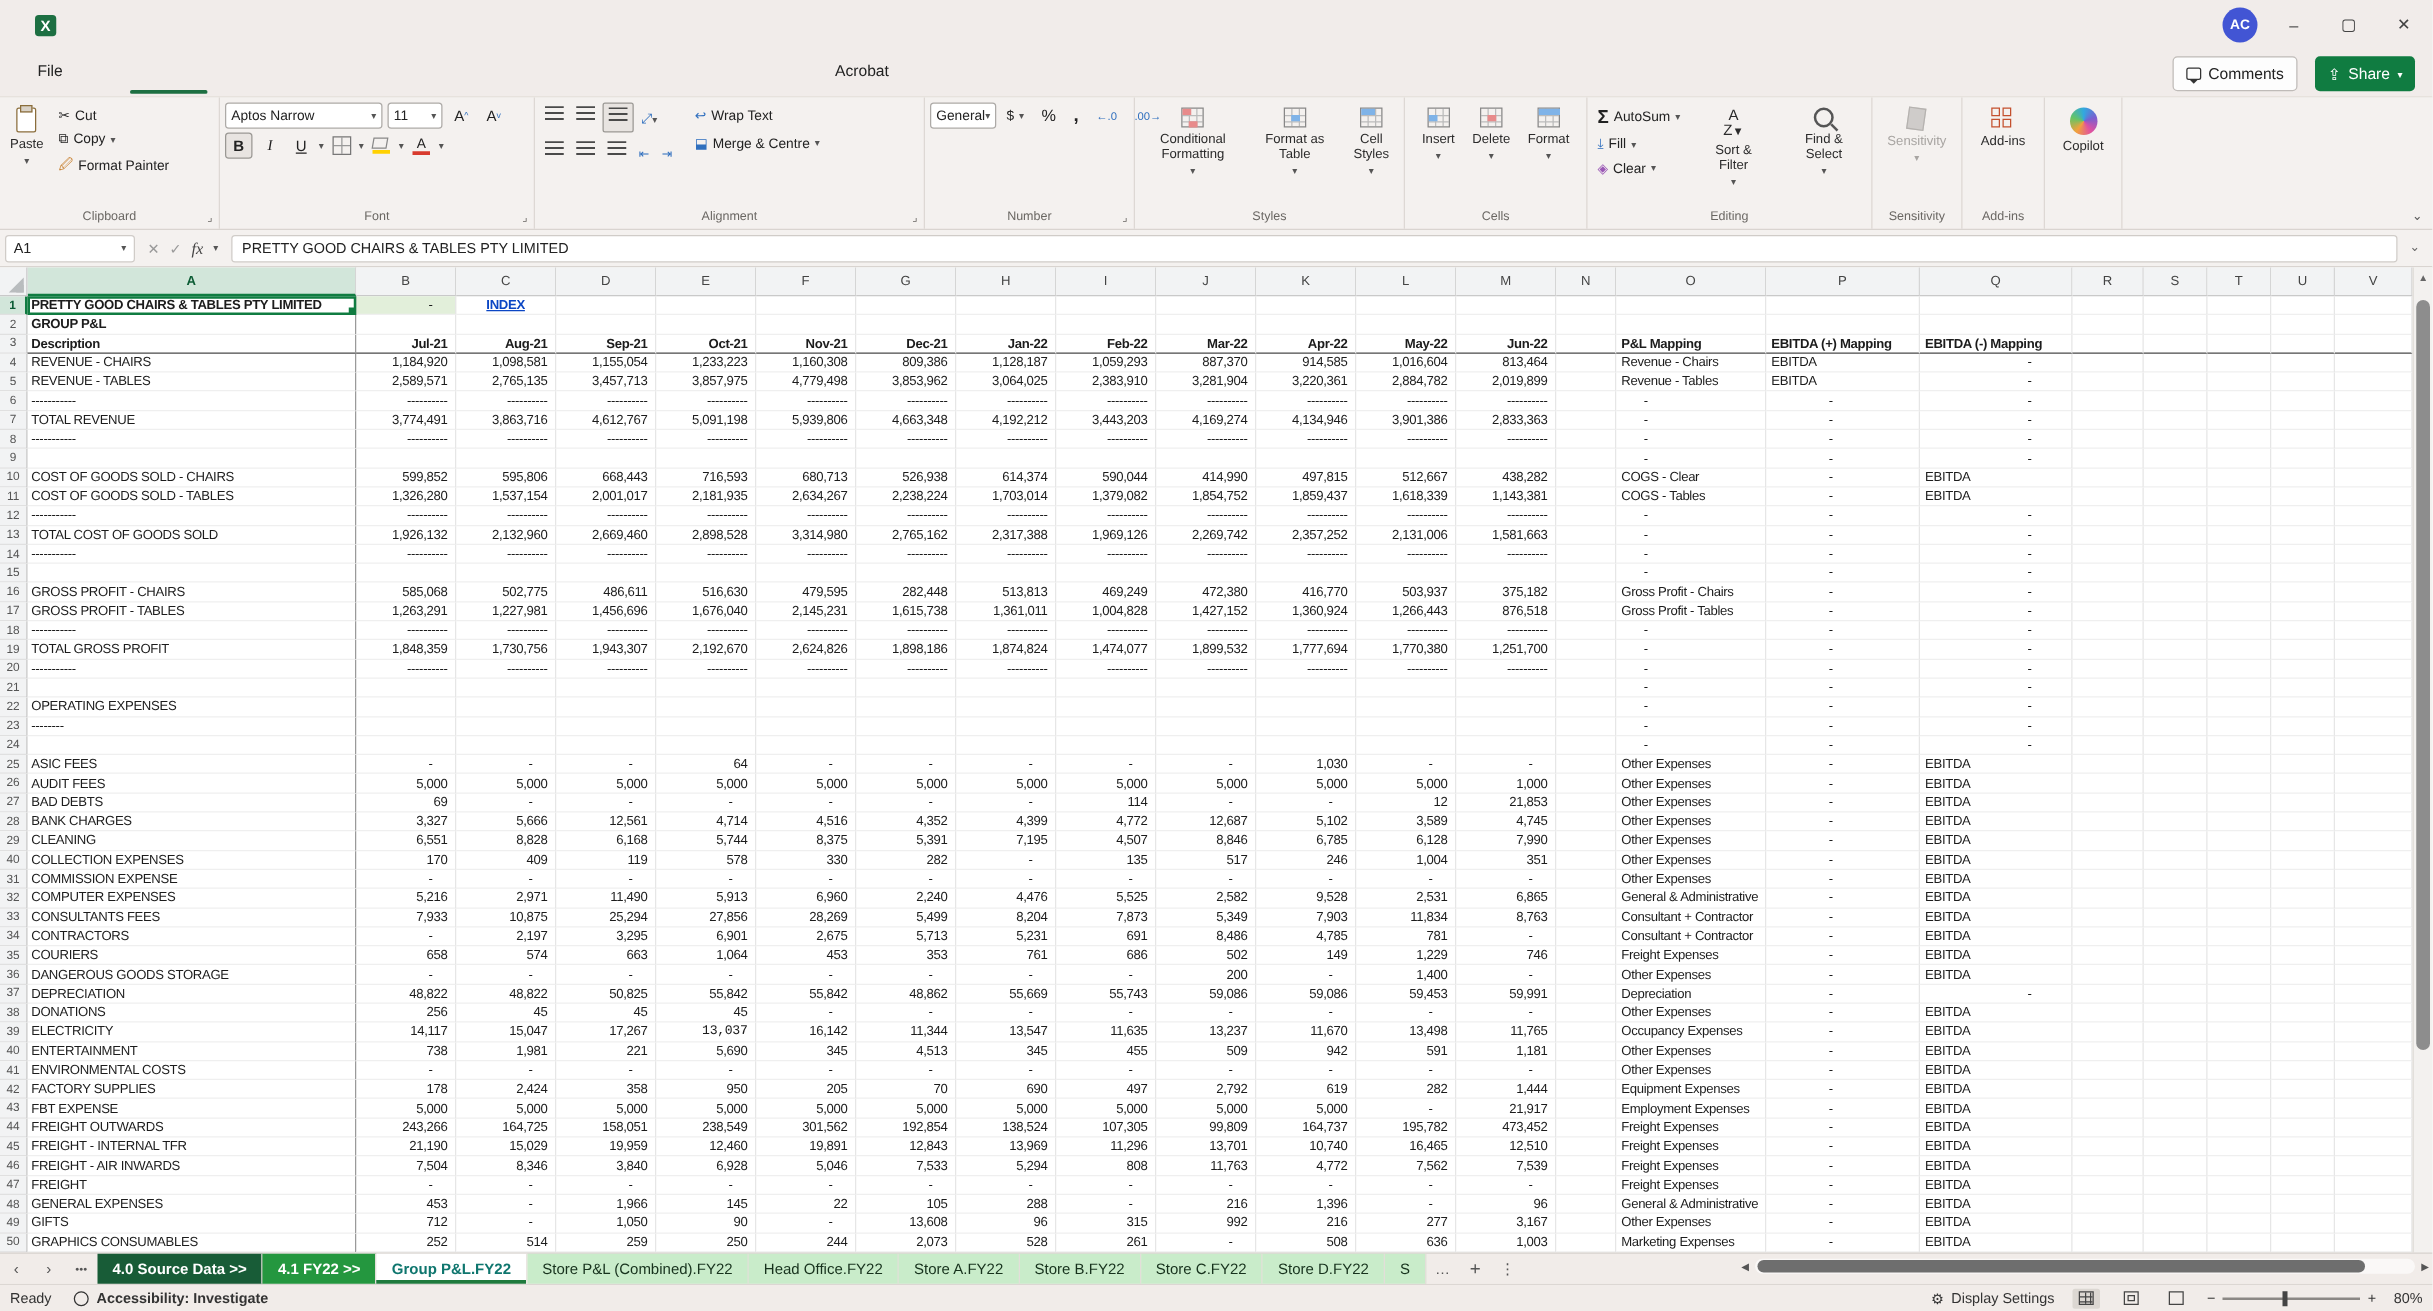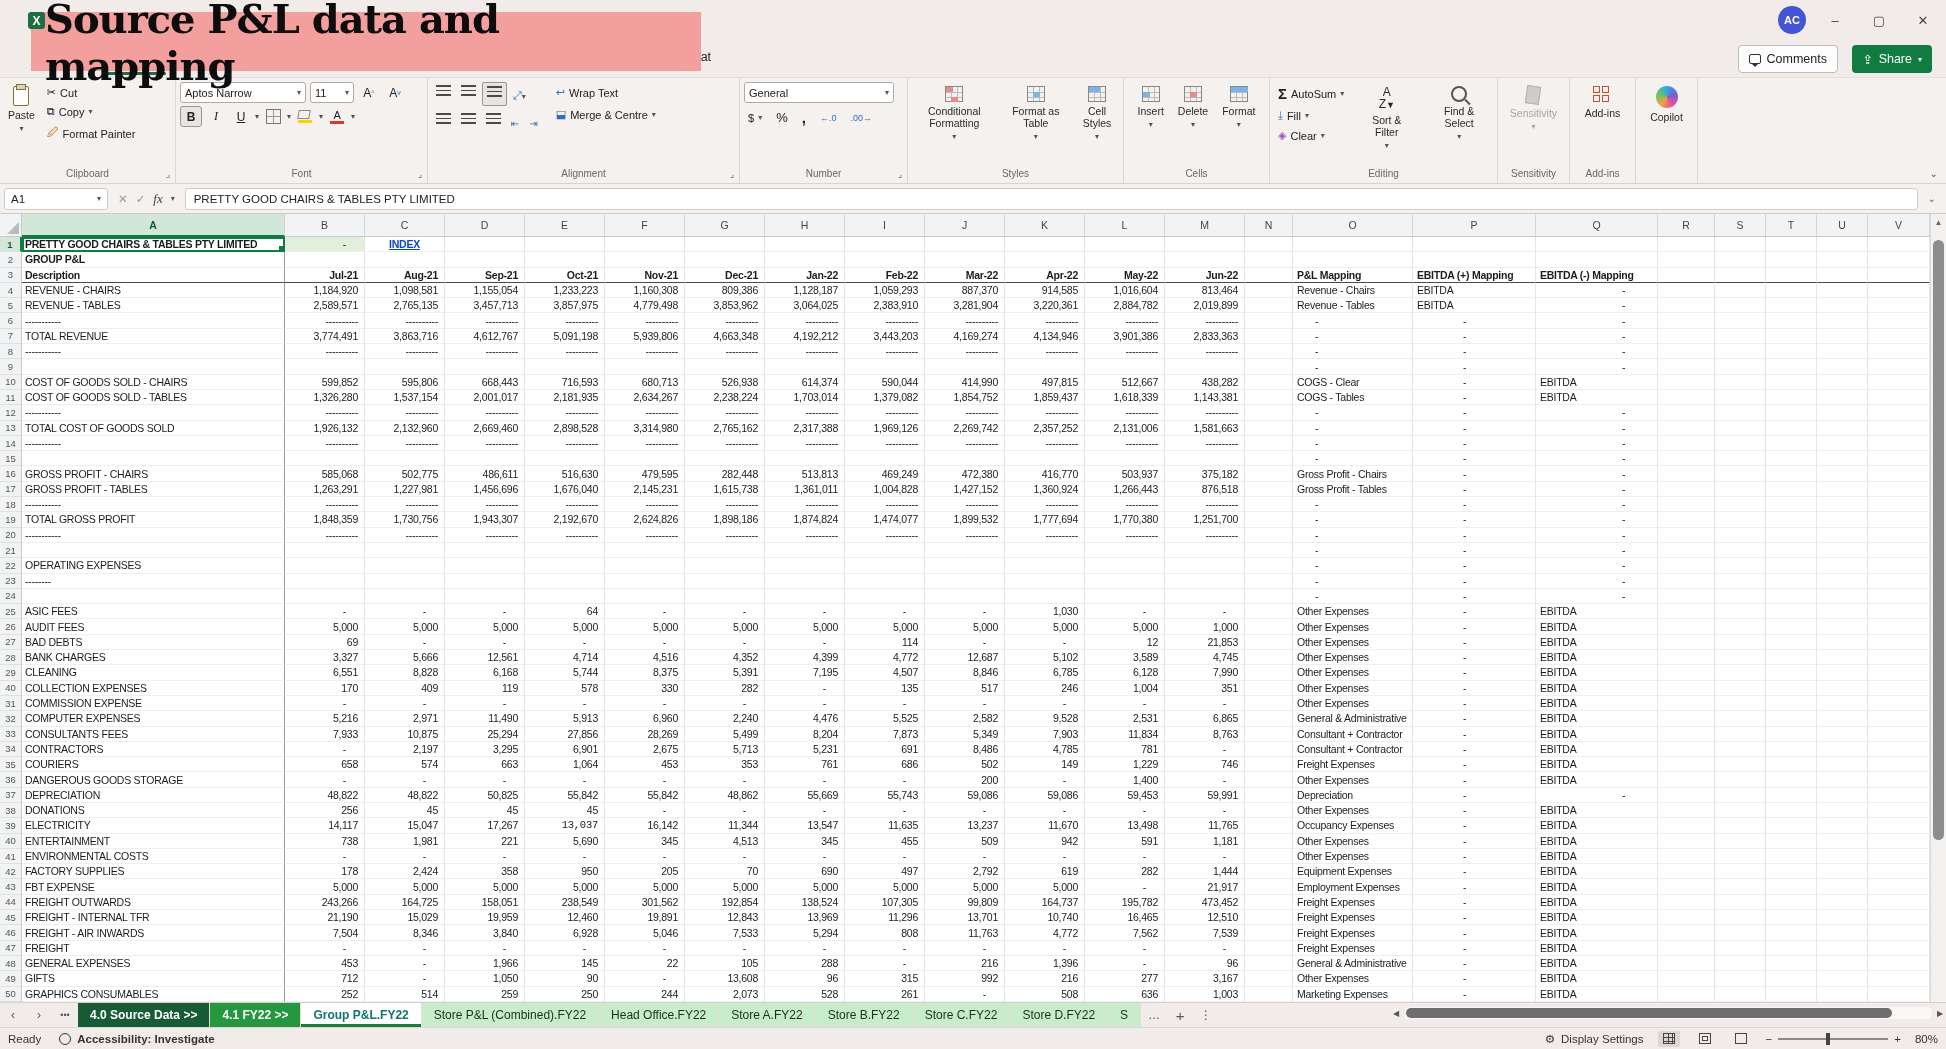--- a/index.html
+++ b/index.html
@@ -167,21 +167,20 @@
       <div class="bubble"></div>
       <span>Comments</span>
     </div>
     <div id="share-btn">
       <span>⇪</span>
       <span>Share</span>
         <span class="chev" style="color:#fff">▾</span>
     </div>
   </div>
 
-  <div id="overlay-title">Source P&amp;L data and mapping</div>
 
   <div id="ribbon">
 
     <div class="rgroup" style="width:176px">
       <div class="rbody">
         <div class="bigbtn">
           <div class="clipboard-ic"></div>
           <span>Paste</span>
             <span class="chev">▾</span>
         </div>
@@ -284,21 +283,21 @@
               <span style="color:#2f6fbe">⬓</span>
               <span>Merge &amp; Centre</span>
               <span class="chev">▾</span>
             </div>
         </div>
       </div>
       <div class="rlabel"><span>Alignment</span><span class="launcher">⌟</span></div>
     </div>
 
     <div class="rgroup" style="width:168px">
-      <div class="rbody" style="flex-direction:column;gap:4px">
+      <div class="rbody" style="flex-direction:row;gap:4px">
         <div class="combo" style="width:150px">
             <span>General</span>
             <span class="chev">▾</span>
           </div>
         <div style="display:flex;gap:6px;align-items:center">
           <div class="smallbtn">
               <span>$</span>
               <span class="chev">▾</span>
             </div>
           <div class="smallbtn" style="font-size:13px">%</div>

